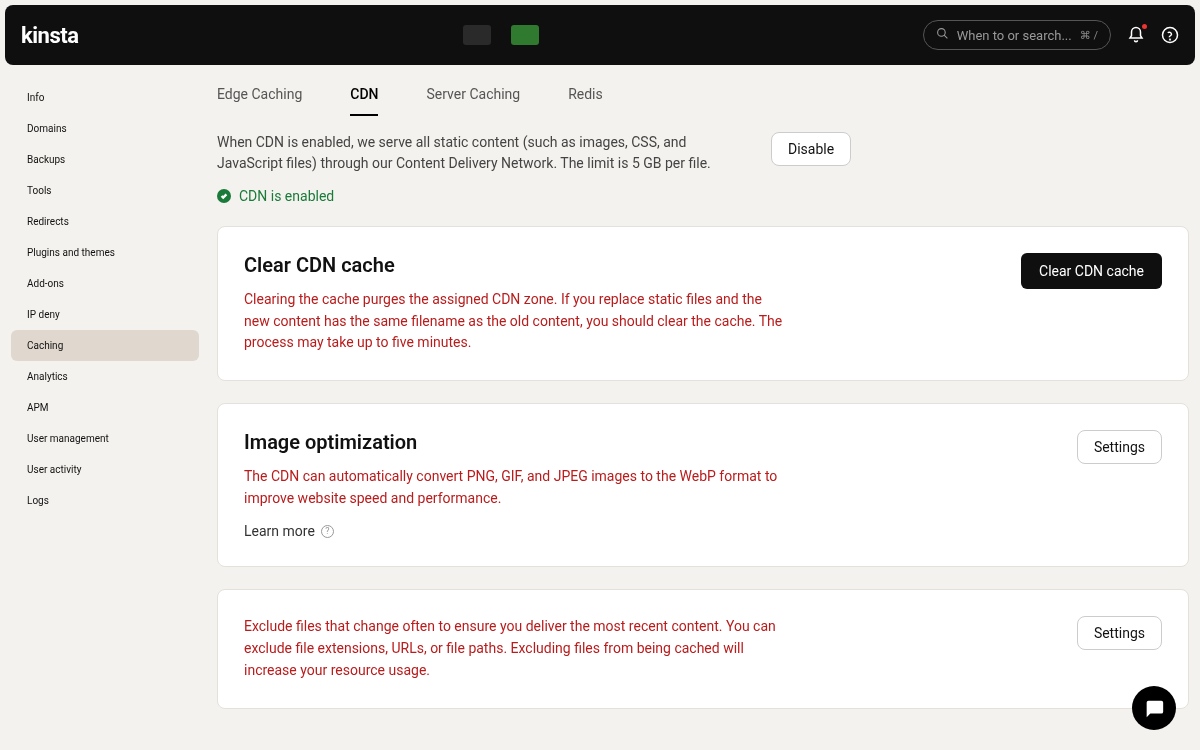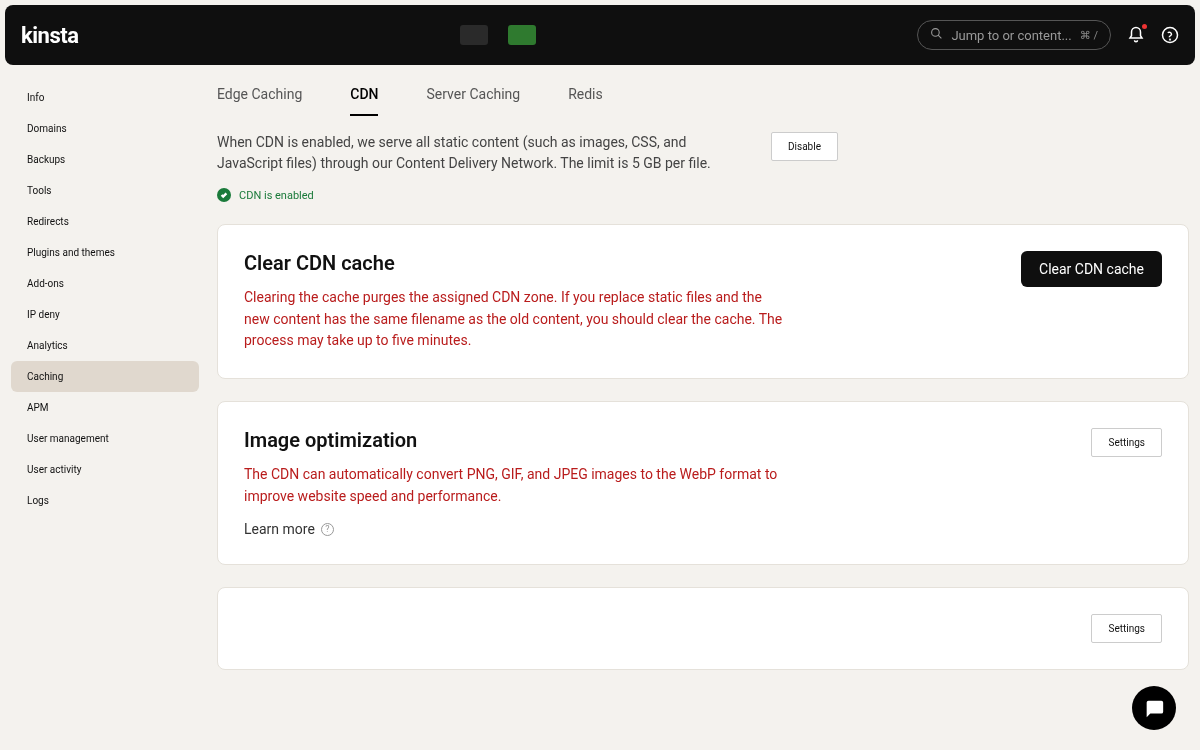--- a/index.html
+++ b/index.html
@@ -24,22 +24,22 @@
 .content { flex:1; padding:0 6px 20px 12px; overflow-y:auto; }
 
 
 .tabs { display:flex; gap:48px; padding:8px 0 0 0; border-bottom:none; }
 .tab { font-size:14px; color:#555; padding:8px 0 12px; cursor:pointer; }
 .tab.active { color:#000; border-bottom:2px solid #000; font-weight:500; }
 
 
 .intro { display:flex; align-items:flex-start; margin-top:16px; gap:24px; }
 .intro-text { font-size:14px; color:#444; max-width:530px; line-height:1.5; }
-.btn-outline { background:#fff; border:1px solid #ccc; border-radius:2px; padding:8px 16px; font-size:10px; cursor:pointer; color:#111; }
-.status { display:flex; align-items:center; gap:8px; margin-top:14px; font-size:11px; color:#1a7a3a; }
+.btn-outline { background:#fff; border:1px solid #ccc; border-radius:8px; padding:8px 16px; font-size:14px; cursor:pointer; color:#111; }
+.status { display:flex; align-items:center; gap:8px; margin-top:14px; font-size:14px; color:#1a7a3a; }
 .check-icon { width:14px; height:14px; background:#1a7a3a; border-radius:50%; display:inline-flex; align-items:center; justify-content:center; }
 .check-icon svg { width:8px; height:8px; stroke:#fff; stroke-width:3; fill:none; }
 
 
 .card { background:#fff; border:1px solid #e5e1da; border-radius:8px; padding:26px 26px; margin-top:22px; }
 .card-head { display:flex; justify-content:space-between; align-items:flex-start; }
 .card-title { font-size:20px; font-weight:600; color:#111; margin-bottom:12px; }
 .card-body { font-size:14px; color:#b91c1c; line-height:1.55; max-width:540px; }
 .btn-dark { background:#0f0f0f; color:#fff; border:none; border-radius:6px; padding:10px 18px; font-size:14px; cursor:pointer; }
 .learn-more { display:inline-flex; align-items:center; gap:6px; margin-top:14px; font-size:14px; color:#333; cursor:pointer; }
@@ -60,21 +60,21 @@
     <div class="badge-dark"></div>
     <div class="badge-green"></div>
   </div>
   <div class="search-box">
     <span>
       <svg width="13" height="13" viewBox="0 0 24 24" fill="none" stroke="#999" stroke-width="2">
           <circle cx="10" cy="10" r="7"></circle>
           <line x1="21" y1="21" x2="15" y2="15"></line>
         </svg>
     </span>
-    <span>Jump to or content...</span>
+    <span>When to or search...</span>
     <span class="hint">⌘ /</span>
   </div>
   <div class="top-icon">
     <svg viewBox="0 0 24 24" width="18" height="18" fill="none" stroke="#fff" stroke-width="2">
         <path d="M6 8a6 6 0 0112 0v5l2 3H4l2-3V8z"></path>
         <path d="M10 19a2 2 0 004 0"></path>
       </svg>
     <span class="notif-dot"></span>
   </div>
   <div class="top-icon">
@@ -90,22 +90,22 @@
 
   <nav class="sidebar">
     <div class="sidebar-item">Info</div>
     <div class="sidebar-item">Domains</div>
     <div class="sidebar-item">Backups</div>
     <div class="sidebar-item">Tools</div>
     <div class="sidebar-item">Redirects</div>
     <div class="sidebar-item">Plugins and themes</div>
     <div class="sidebar-item">Add-ons</div>
     <div class="sidebar-item">IP deny</div>
+    <div class="sidebar-item active">Caching</div>
     <div class="sidebar-item">Analytics</div>
-    <div class="sidebar-item active">Caching</div>
     <div class="sidebar-item">APM</div>
     <div class="sidebar-item">User management</div>
     <div class="sidebar-item">User activity</div>
     <div class="sidebar-item">Logs</div>
   </nav>
 
   <div class="content">
 
     <div class="tabs">
       <div class="tab">Edge Caching</div>
@@ -149,20 +149,21 @@
             <span class="info-icon">?</span>
           </div>
         </div>
         <button class="btn-outline">Settings</button>
       </div>
     </div>
 
     <div class="card">
       <div class="card-head">
         <div>
+          <p class="card-body">Exclude files that change often to ensure you deliver the most recent content. You can exclude file extensions, URLs, or file paths. Excluding files from being cached will increase your resource usage.</p>
         </div>
         <button class="btn-outline">Settings</button>
       </div>
     </div>
 
   </div>
 </div>
 
 <div class="chat-fab">
   <svg viewBox="0 0 24 24">

